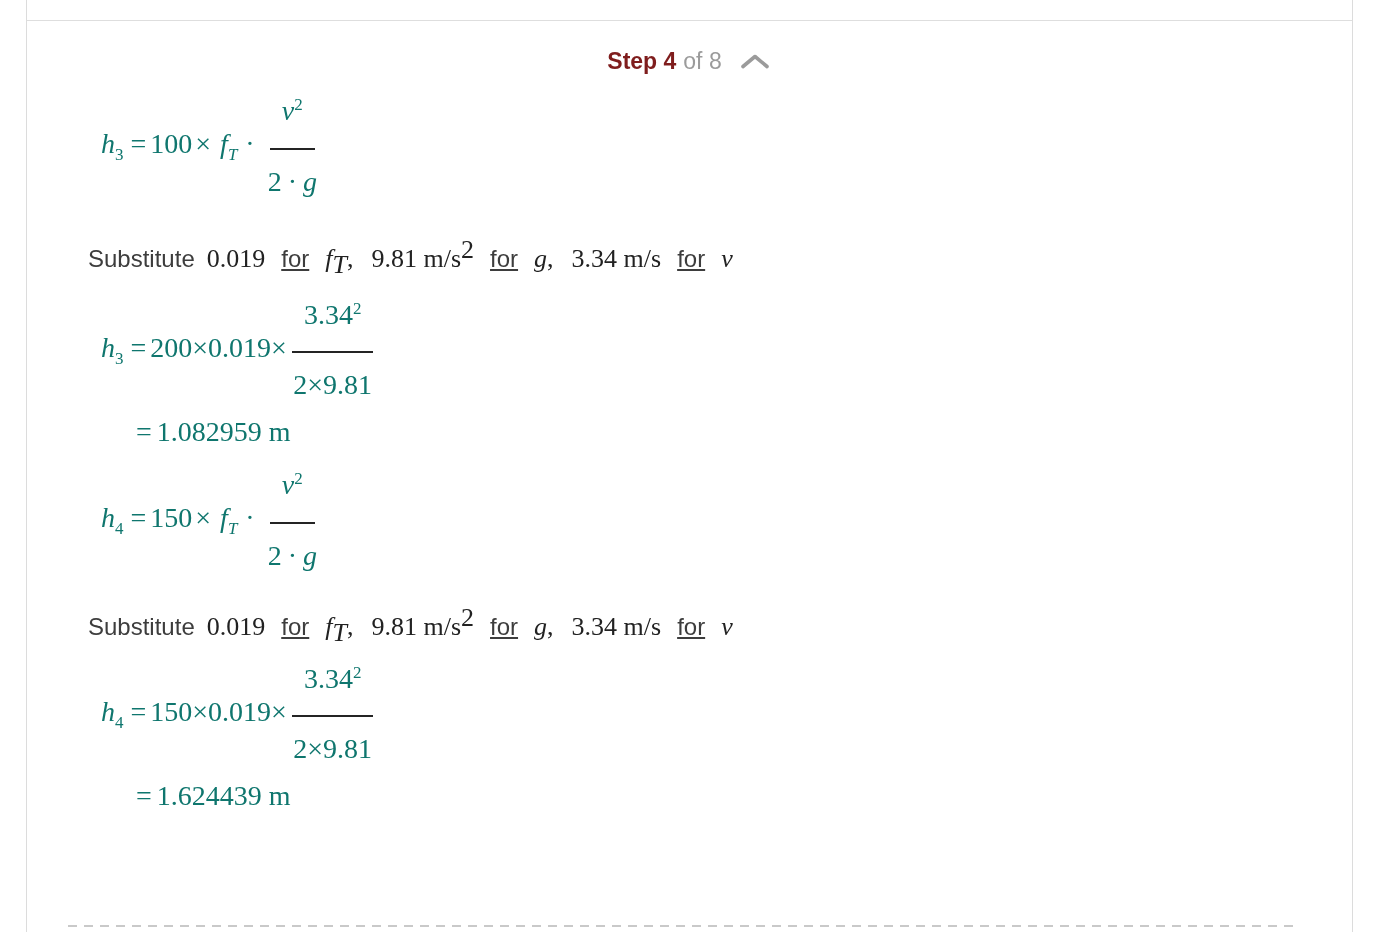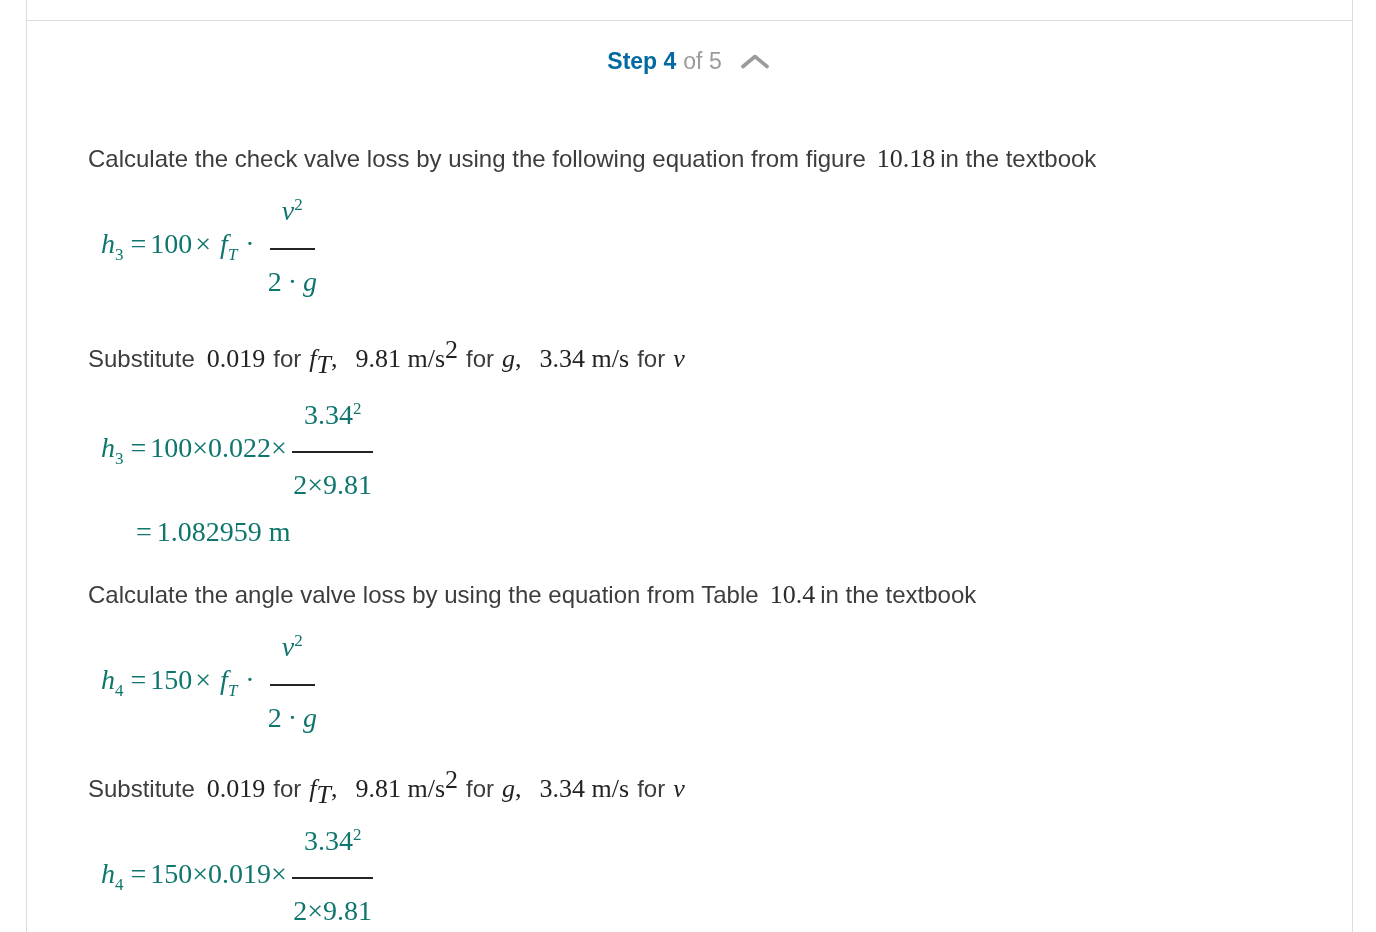--- a/index.html
+++ b/index.html
@@ -15,21 +15,21 @@
     display: flex; flex-direction: column;
   }
   .top-rule { height: 21px; border-bottom: 1px solid #dedede; flex: none; }
 
   
   .step-header {
     margin-top: 26px; flex: none;
     display: flex; justify-content: center; align-items: center;
     font-size: 23px; color: #9b9b9b; line-height: 28px;
   }
-  .step-strong { color: #0369a1; font-weight: bold; margin-right: 7px; }
+  .step-strong { color: #7f1d1d; font-weight: bold; margin-right: 7px; }
   .chevron-btn {
     background: none; border: none; padding: 2px; margin-left: 16px;
     cursor: pointer; display: inline-flex; align-items: center;
   }
 
   
   .body-text {
     margin: 0 0 0 61px; font-size: 24px; color: #3d3d3d; line-height: 32px;
   }
   .p-first { margin-top: 68px; }
@@ -64,63 +64,61 @@
   .result-val { margin-left: 5px; }
 
   
   .sub-row {
     margin: 36px 0 0 61px; font-size: 24px; color: #3d3d3d; line-height: 32px;
     white-space: nowrap;
   }
   .sub-row-2 { margin-top: 30px; }
   .mser { font-family: "Liberation Serif", serif; font-size: 26px; color: #222222; }
   .g-lead { margin-left: 12px; }
-  .g-for { margin: 0 8px; }
+  .g-for { margin: 0 16px; text-decoration: underline; }
   .g-val { margin-left: 18px; }
 
   
   .dashed-sep {
     margin-top: auto; margin-bottom: 5px; margin-left: 41px;
     width: 1225px; height: 2px; flex: none;
     background: repeating-linear-gradient(90deg, #c9c9c9 0 9px, transparent 9px 16px);
   }
 </style>
 </head>
 <body>
 
 <div class="card">
   <div class="top-rule"></div>
 
   <div class="step-header">
     <span class="step-strong">Step 4</span>
-    <span>of 5</span>
+    <span>of 8</span>
     <button class="chevron-btn">
       <svg width="30" height="17" viewBox="0 0 30 17">
         <polyline points="3,13.5 15,3.5 27,13.5" fill="none" stroke="#9b9b9b" stroke-width="3.6" stroke-linecap="round" stroke-linejoin="round"></polyline>
       </svg>
     </button>
   </div>
 
-  <p class="body-text p-first"><span>Calculate the check valve loss by using the following equation from figure</span><span class="serif-ref">10.18</span><span>in the textbook</span></p>
 
   <div class="math-row eq-def"><span class="mi">h</span><sub class="msub">3</sub><span class="op-eq">=</span><span>100</span><span class="op-times">×</span><span class="mi">f</span><sub class="msub mi">T</sub><span class="op-cdot">·</span><span class="frac">
         <span class="num"><span class="mi">v</span><sup class="msup">2</sup></span>
         <span class="den"><span>2</span><span class="den-cdot">·</span><span class="mi">g</span></span>
       </span></div>
 
   <p class="sub-row"><span>Substitute</span><span class="mser g-lead">0.019</span><span class="g-for">for</span><span class="mser mi">f</span><sub class="mser mi msub">T</sub><span class="mser">,</span><span class="mser g-val">9.81 m/s</span><sup class="mser msup">2</sup><span class="g-for">for</span><span class="mser mi">g</span><span class="mser">,</span><span class="mser g-val">3.34 m/s</span><span class="g-for">for</span><span class="mser mi">v</span></p>
 
-  <div class="math-row eq-calc"><span class="mi">h</span><sub class="msub">3</sub><span class="op-eq">=</span><span>100×0.022×</span><span class="frac">
+  <div class="math-row eq-calc"><span class="mi">h</span><sub class="msub">3</sub><span class="op-eq">=</span><span>200×0.019×</span><span class="frac">
         <span class="num"><span>3.34</span><sup class="msup">2</sup></span>
         <span class="den">2×9.81</span>
       </span></div>
 
   <div class="math-row result-row"><span>=</span><span class="result-val">1.082959 m</span></div>
 
-  <p class="body-text p-second"><span>Calculate the angle valve loss by using the equation from Table</span><span class="serif-ref">10.4</span><span>in the textbook</span></p>
 
   <div class="math-row eq-def"><span class="mi">h</span><sub class="msub">4</sub><span class="op-eq">=</span><span>150</span><span class="op-times">×</span><span class="mi">f</span><sub class="msub mi">T</sub><span class="op-cdot">·</span><span class="frac">
         <span class="num"><span class="mi">v</span><sup class="msup">2</sup></span>
         <span class="den"><span>2</span><span class="den-cdot">·</span><span class="mi">g</span></span>
       </span></div>
 
   <p class="sub-row sub-row-2"><span>Substitute</span><span class="mser g-lead">0.019</span><span class="g-for">for</span><span class="mser mi">f</span><sub class="mser mi msub">T</sub><span class="mser">,</span><span class="mser g-val">9.81 m/s</span><sup class="mser msup">2</sup><span class="g-for">for</span><span class="mser mi">g</span><span class="mser">,</span><span class="mser g-val">3.34 m/s</span><span class="g-for">for</span><span class="mser mi">v</span></p>
 
   <div class="math-row eq-calc eq-calc-2"><span class="mi">h</span><sub class="msub">4</sub><span class="op-eq">=</span><span>150×0.019×</span><span class="frac">
         <span class="num"><span>3.34</span><sup class="msup">2</sup></span>

